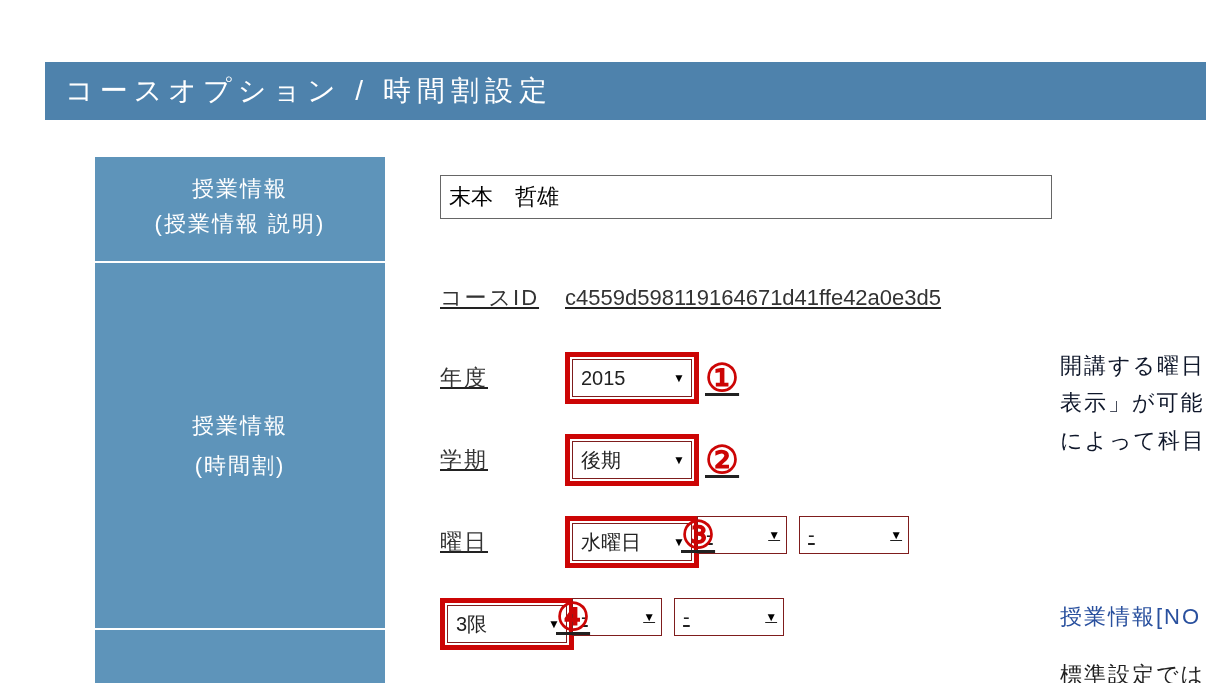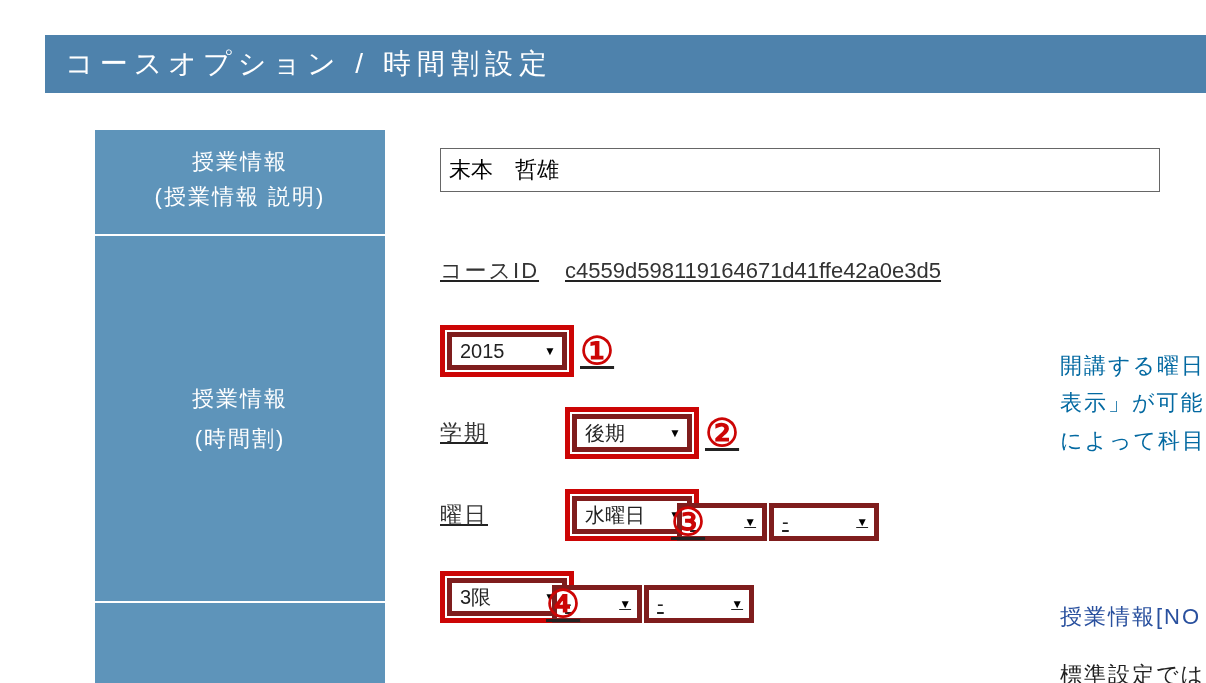--- a/index.html
+++ b/index.html
@@ -17,20 +17,21 @@
     padding-top: 35px;
     padding-left: 45px;
   }
   .header-bar {
     background: #4e82ac;
     color: #fff;
     font-size: 28px;
     letter-spacing: 6px;
     padding: 10px 20px;
     width: 1162px;
+    margin-top: 27px;
   }
   .content {
     display: flex;
     margin-top: 37px;
     margin-left: 50px;
   }
   .sidebar {
     width: 290px;
   }
   .side-cell-top {
@@ -59,21 +60,21 @@
   .side-cell-bottom {
     background: #5e94ba;
     height: 200px;
   }
   .main {
     flex: 1;
     padding-left: 55px;
     position: relative;
   }
   .name-input {
-    width: 720px;
+    width: 612px;
     height: 44px;
     font-size: 22px;
     padding: 4px 8px;
     border: 1px solid #666;
     margin-top: 18px;
     font-family: inherit;
   }
   .rows {
     margin-top: 55px;
   }
@@ -91,21 +92,21 @@
     letter-spacing: 2px;
   }
   .row-value {
     font-size: 22px;
     color: #333;
   }
   .select-box {
     display: inline-flex;
     align-items: center;
     justify-content: space-between;
-    border: 5px solid #7f1d1d;
+    border: 1px solid #7f1d1d;
     background: #fff;
     height: 38px;
     padding: 0 6px 0 8px;
     font-size: 20px;
     min-width: 120px;
     cursor: pointer;
   }
   .select-box .sel-txt { flex: 1; }
   .select-box .sel-arrow {
     font-size: 12px;
@@ -127,21 +128,21 @@
     margin-left: 6px;
     vertical-align: middle;
     font-family: "Arial", sans-serif;
     line-height: 1;
   }
   .right-notes {
     position: absolute;
     left: 1060px;
     top: 347px;
     font-size: 22px;
-    color: #0369a1;
+    color: #0f172a;
     line-height: 1.7;
     letter-spacing: 2px;
     white-space: nowrap;
   }
   .right-note-blue {
     position: absolute;
     left: 1060px;
     top: 602px;
     font-size: 22px;
     color: #29509e;
@@ -150,21 +151,21 @@
   }
   .right-note-bottom {
     position: absolute;
     left: 1060px;
     top: 660px;
     font-size: 22px;
     color: #222;
     letter-spacing: 2px;
     white-space: nowrap;
   }
-  .selects-inline { display: inline-flex; align-items: flex-end; gap: 2px; }
+  .selects-inline { display: inline-flex; align-items: flex-start; gap: 12px; }
 </style>
 </head>
 <body>
 
 <div class="page">
 
   <div class="header-bar">
     <span>コースオプション / 時間割設定</span>
   </div>
 
@@ -187,20 +188,21 @@
       <input class="name-input" type="text" value="末本　哲雄" style="">
 
       <div class="rows">
 
         <div class="row">
           <div class="row-label">コースID</div>
           <div class="row-value">c4559d598119164671d41ffe42a0e3d5</div>
         </div>
 
         <div class="row">
+          <div class="row-label">年度</div>
           <span class="red-border">
             <span class="select-box" style="min-width:120px">
               <span class="sel-txt">2015</span>
               <span class="sel-arrow">▼</span>
             </span>
           </span>
           <span class="circled-num">①</span>
         </div>
 
         <div class="row">

